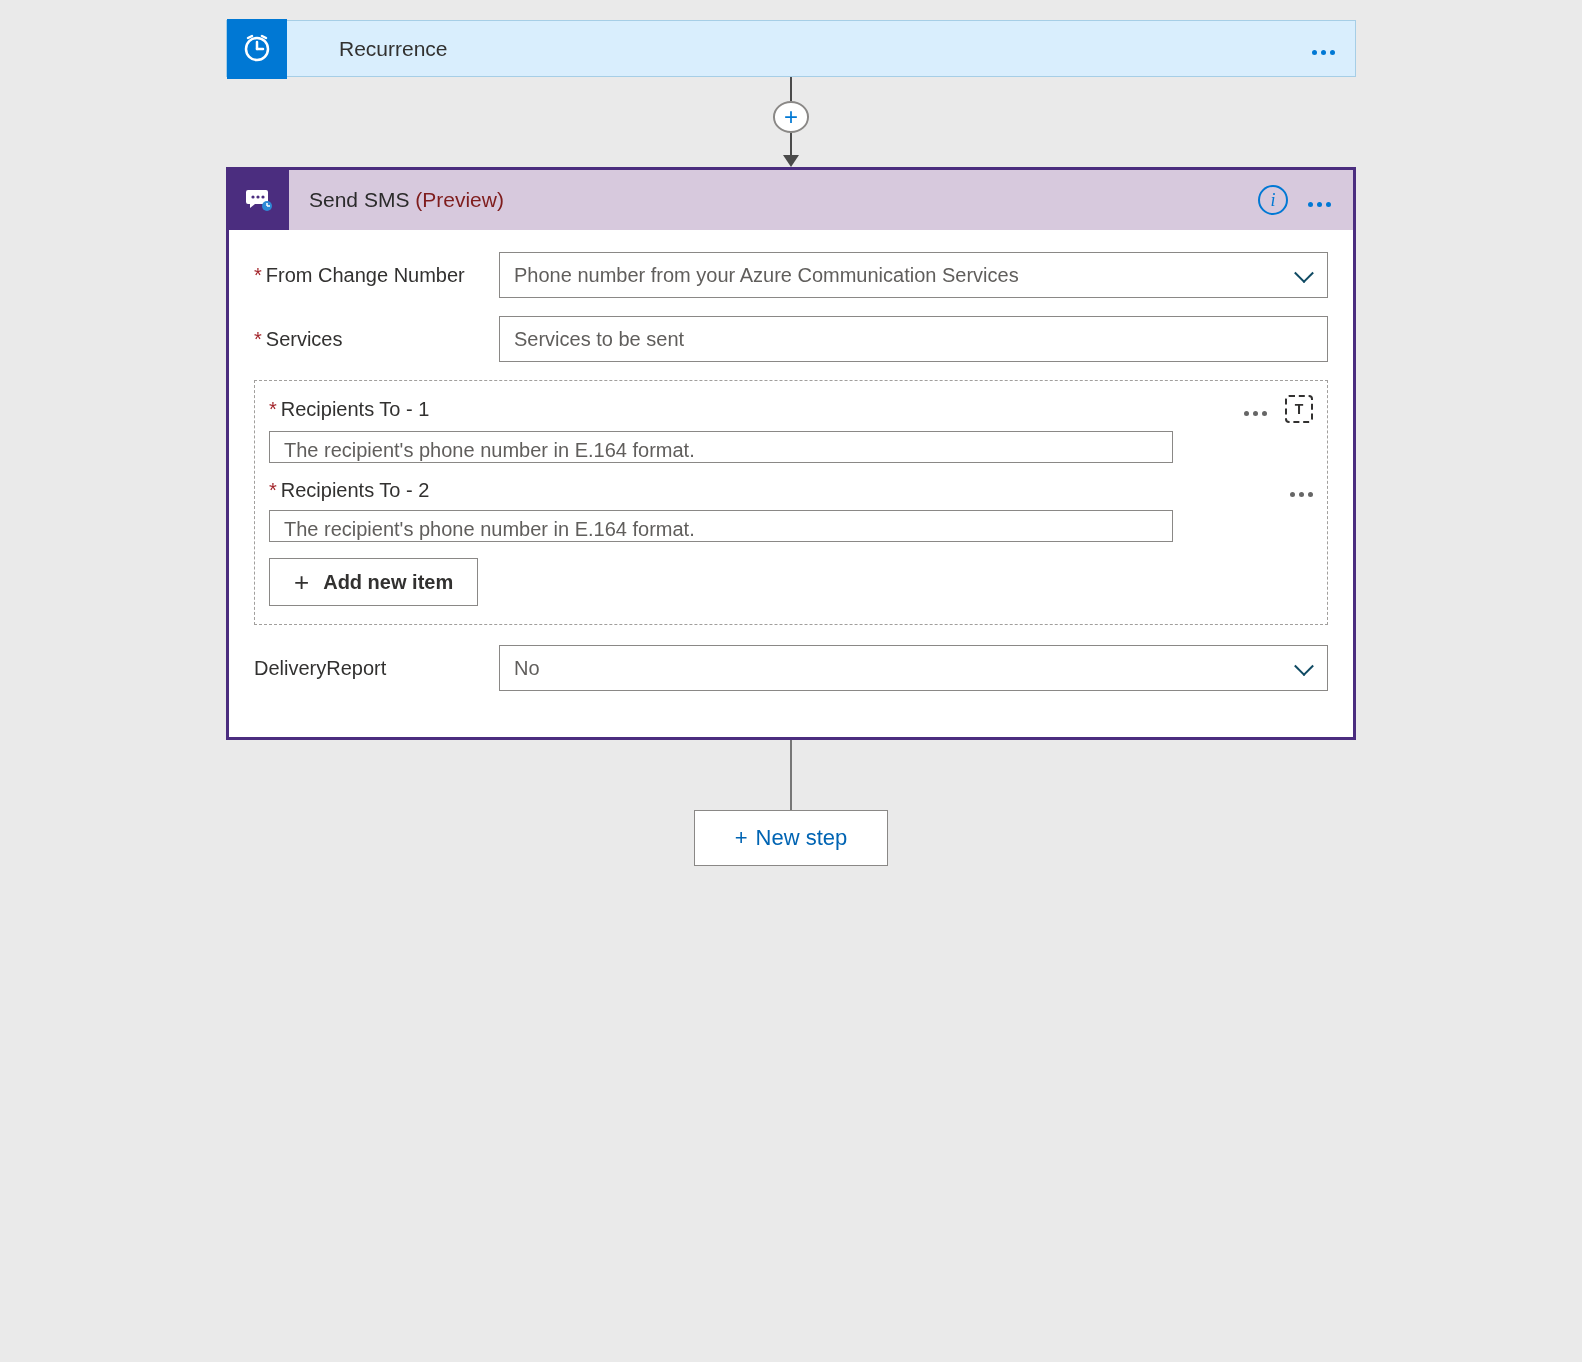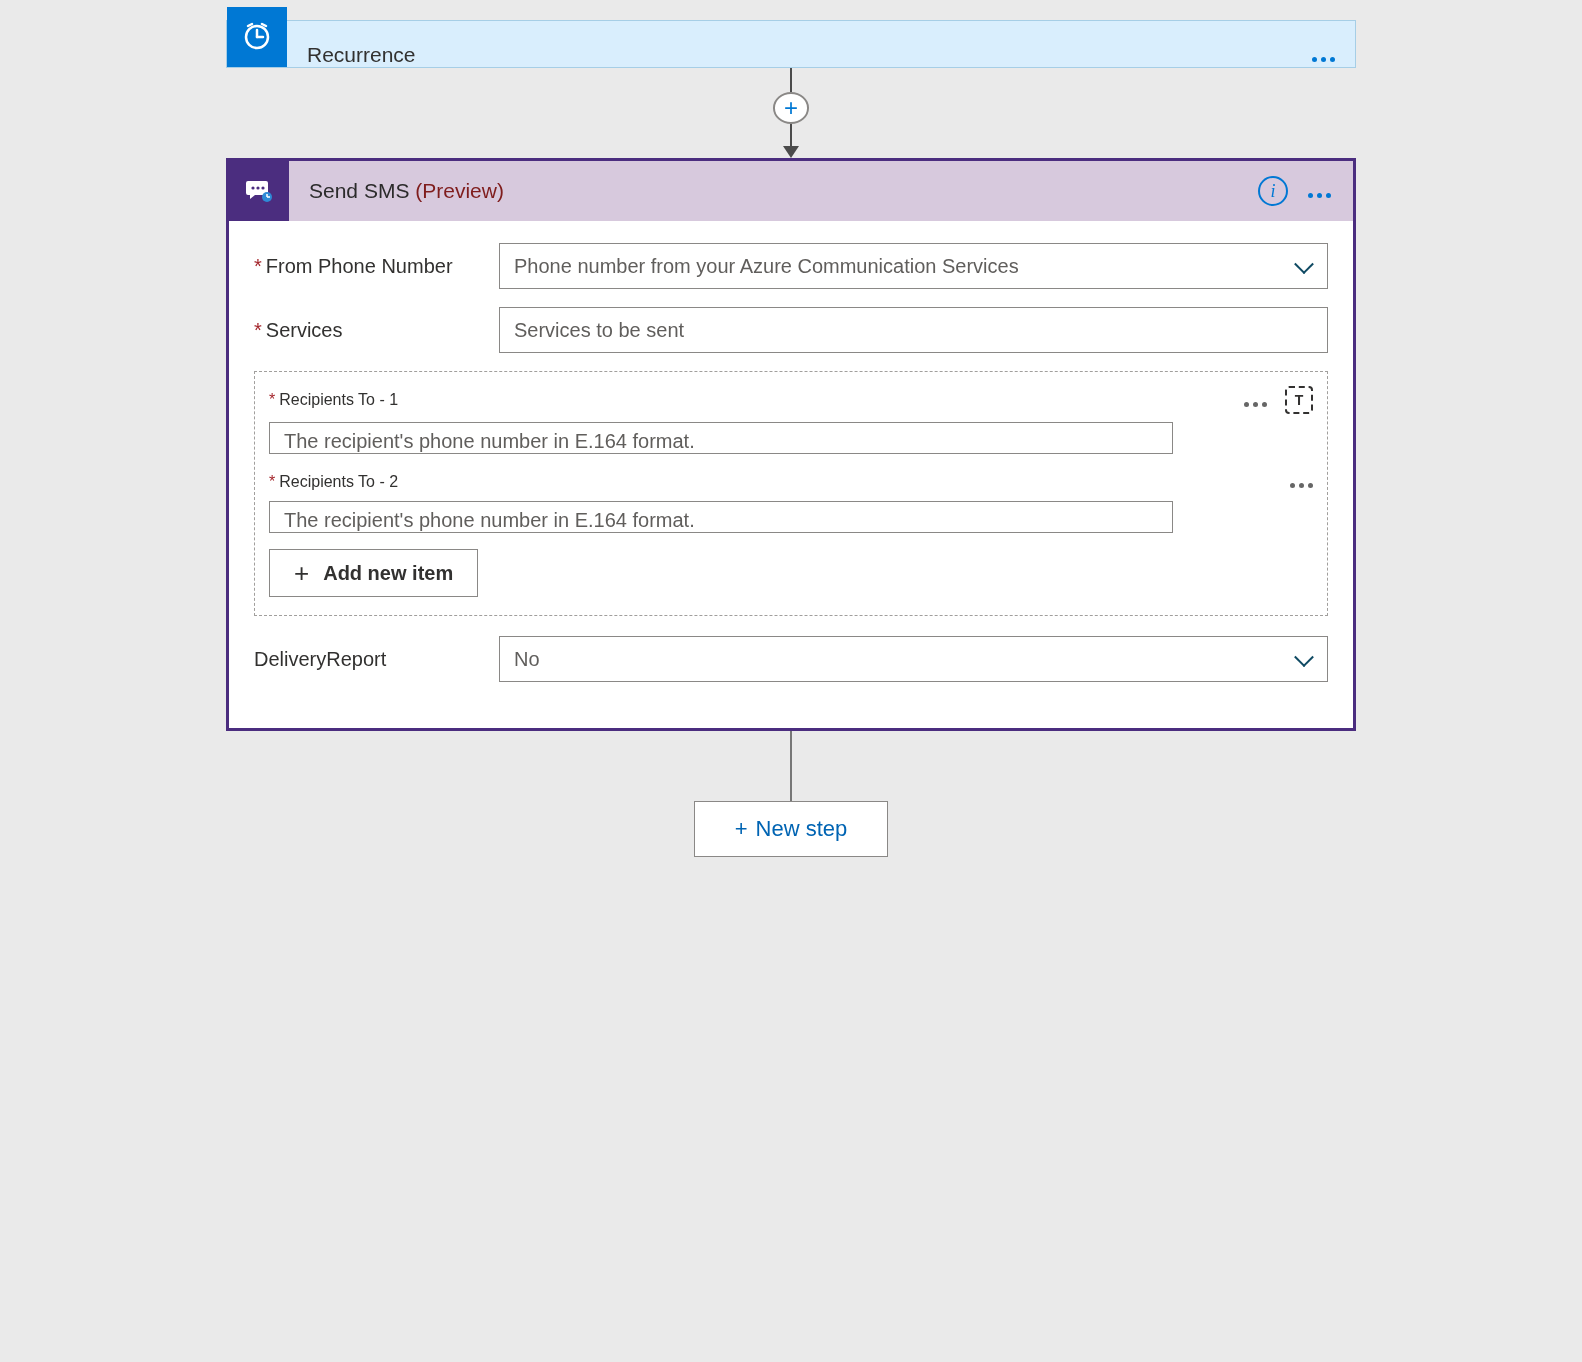--- a/index.html
+++ b/index.html
@@ -10,22 +10,23 @@
     font-size: 20px;
     color: #323130;
   }
   .canvas { width: 1130px; margin: 0 auto; }
 
   
   .recurrence-card {
     background: #d9eefd;
     border: 1px solid #a6cee6;
     display: flex;
-    align-items: flex-end;
-    height: 48px;
+    align-items: center;
+    height: 57px;
+    gap: 32px;
   }
   .recurrence-icon-box {
     width: 60px; height: 60px;
     background: #0078d4;
     display: flex; align-items: center; justify-content: center;
   }
   .recurrence-title {
     flex: 1;
     padding-left: 20px;
     font-size: 21px;
@@ -130,21 +131,21 @@
   }
 
   
   .recipients-box {
     border: 1px dashed #a19f9d;
     padding: 14px 14px 18px 14px;
     margin-bottom: 20px;
   }
   .recipient-item { margin-bottom: 16px; }
   .recipient-head { display: flex; align-items: center; margin-bottom: 8px; }
-  .recipient-label { font-size: 16px; color: #323130; }
+  .recipient-label { font-size: 20px; color: #323130; }
   .recipient-actions { margin-left: auto; display: flex; align-items: center; gap: 18px; }
   .array-toggle {
     width: 28px; height: 28px;
     border: 2px dashed #323130;
     border-radius: 4px;
     display: flex; align-items: center; justify-content: center;
     font-size: 14px; font-weight: 600;
     cursor: pointer;
     position: relative;
   }
@@ -253,21 +254,21 @@
               <span></span>
             </span>
         </div>
       </div>
     </div>
 
     <div class="sms-body">
 
       <div class="form-row">
         <div class="form-label">
-          <span class="req">*</span><span>From Phone Number</span>
+          <span class="req">*</span><span>From Change Number</span>
         </div>
         <div class="form-control select">
           <span>Phone number from your Azure Communication Services</span>
           <span class="chevron"></span>
         </div>
       </div>
 
       <div class="form-row">
         <div class="form-label">
           <span class="req">*</span><span>Services</span>

